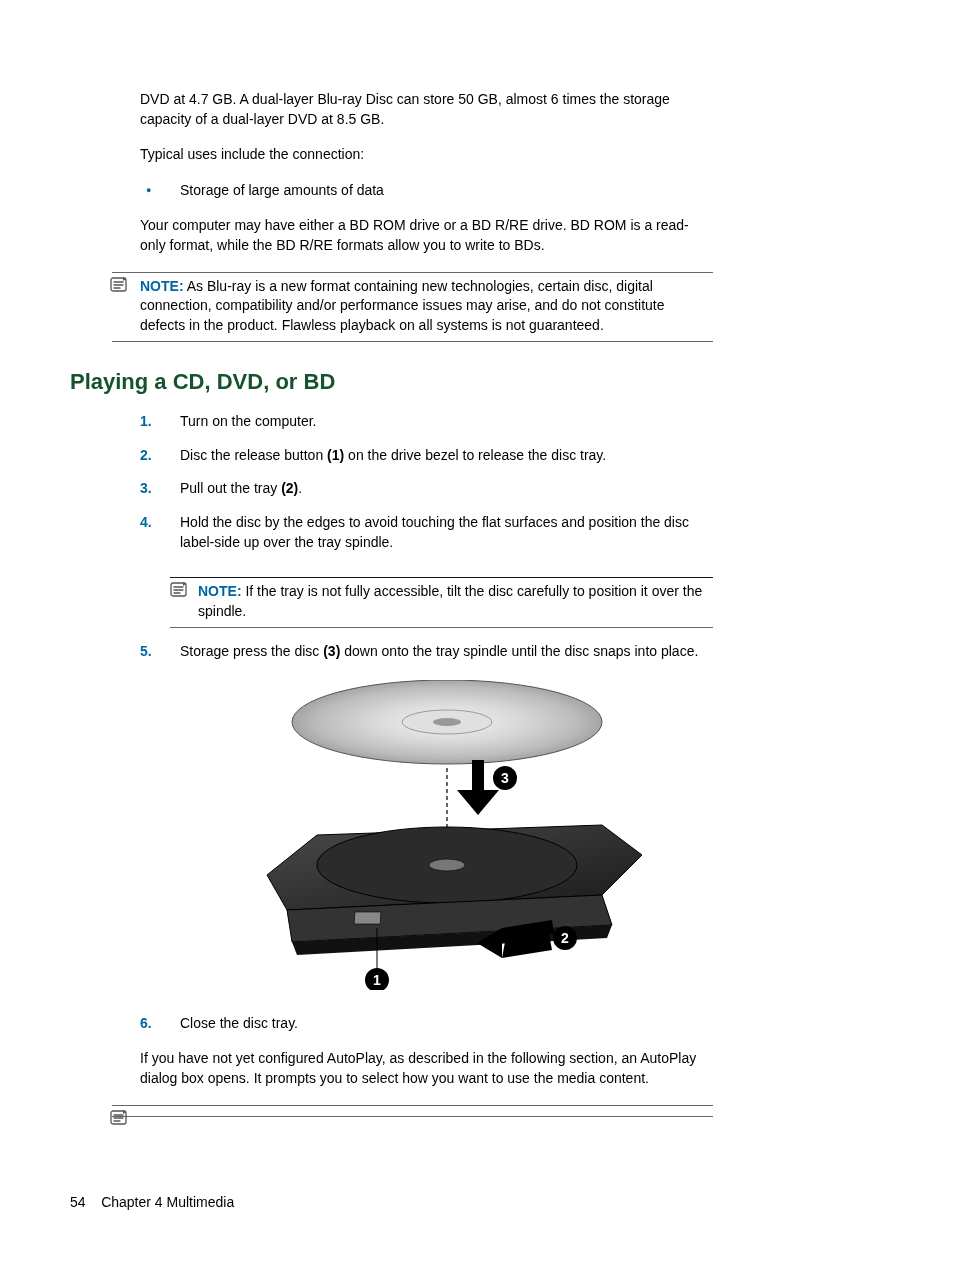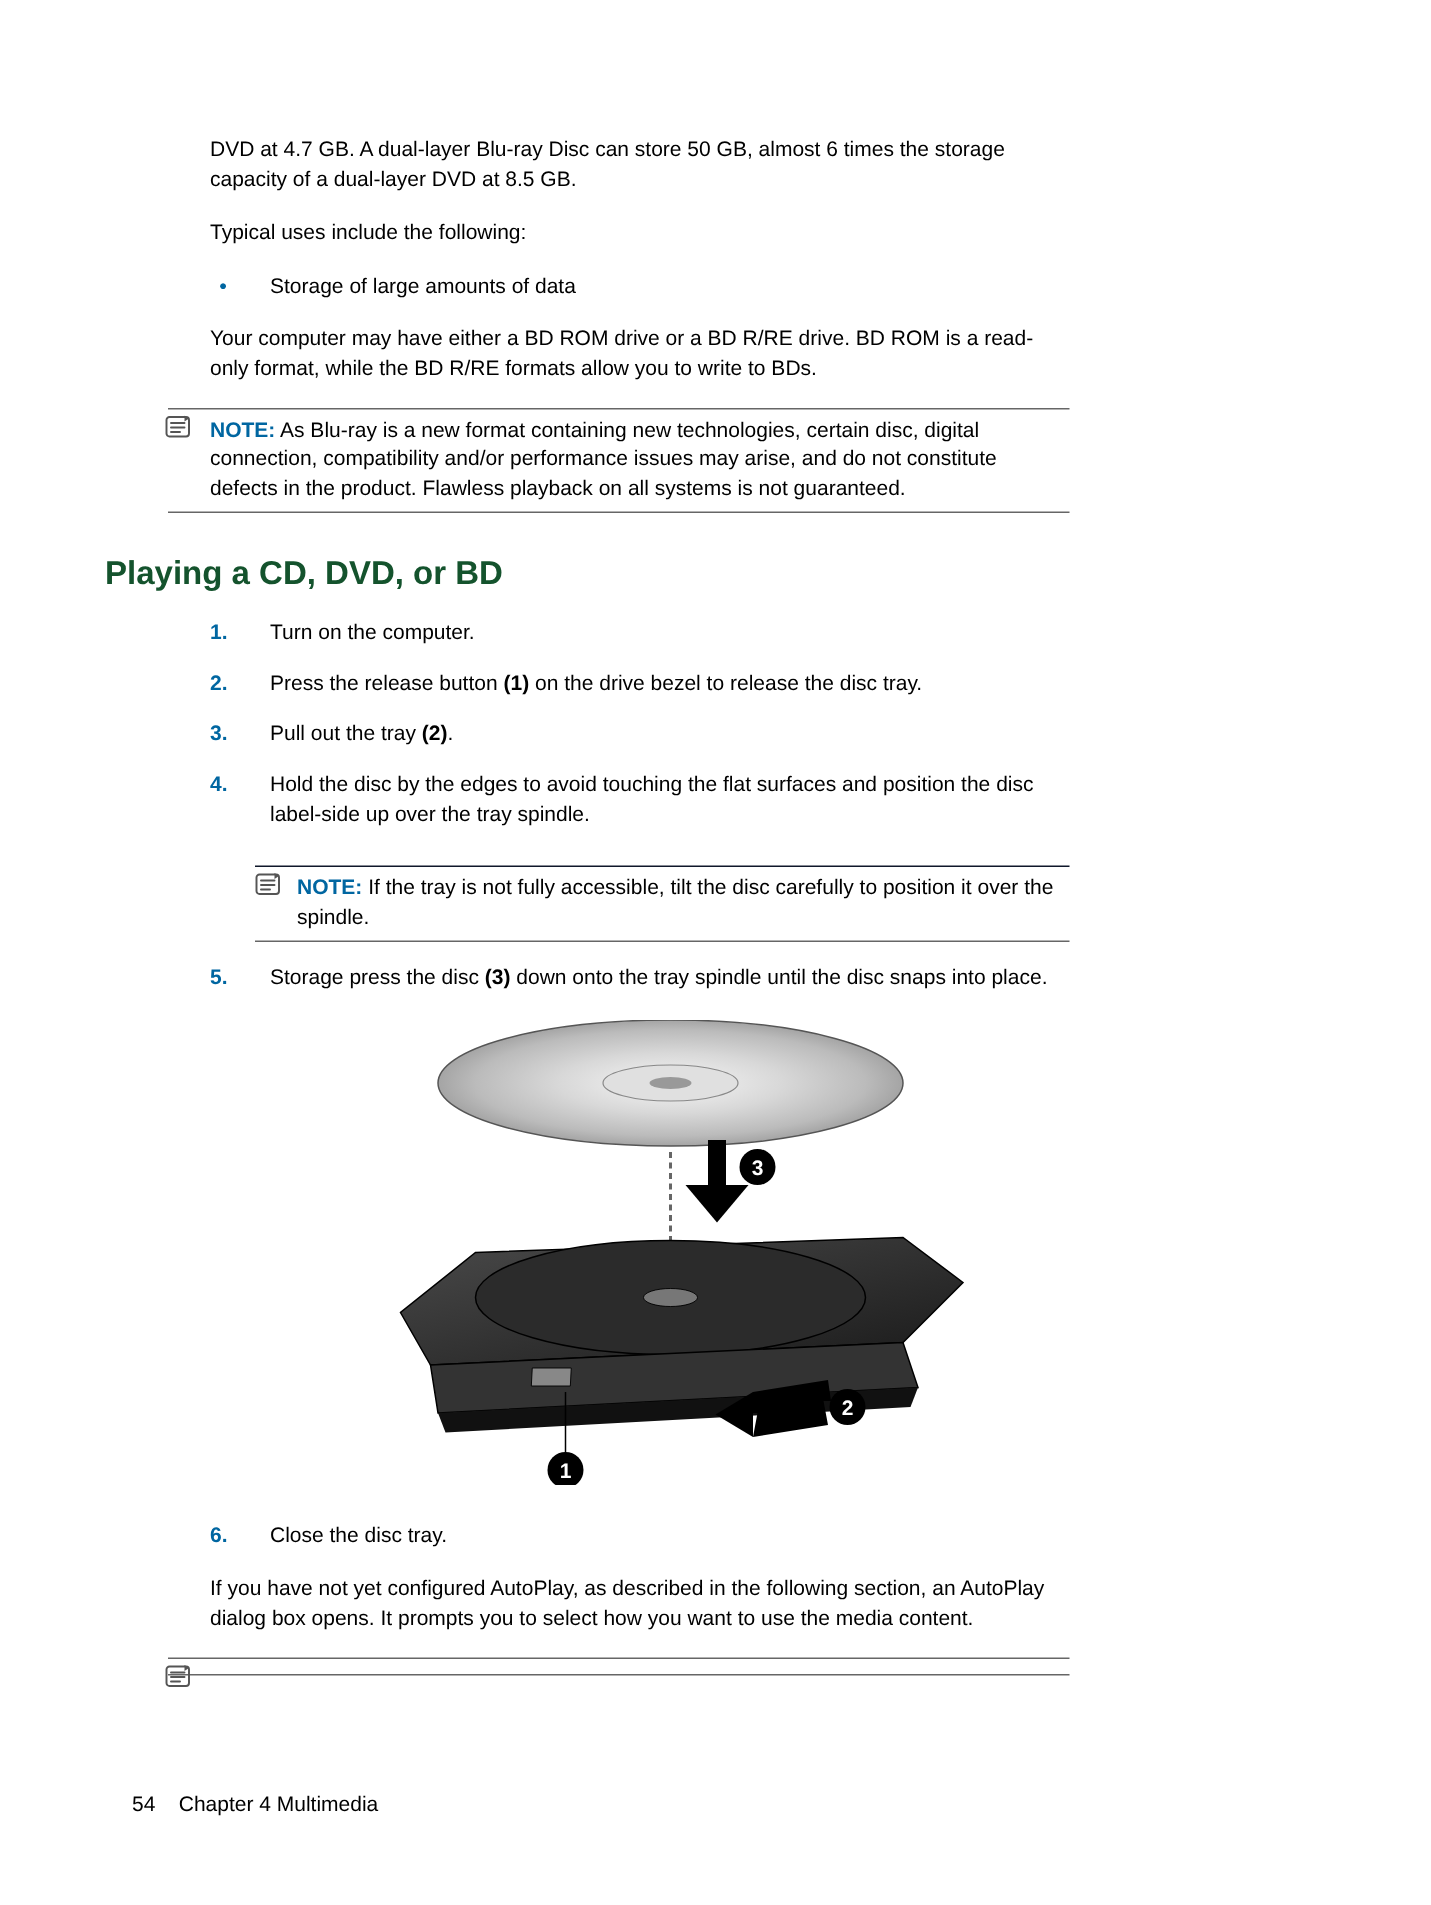--- a/index.html
+++ b/index.html
@@ -104,35 +104,35 @@
     margin-left: 28px;
   }
   .figure {
     margin: 18px auto 24px auto;
     width: 400px;
     height: 310px;
     position: relative;
   }
   .footer {
     position: absolute;
-    left: 88px;
+    left: 70px;
     bottom: 60px;
     font-size: 14px;
   }
   .bold { font-weight: bold; }
   svg { display: block; }
 </style>
 </head>
 <body>
 
 <div class="page">
   <div class="content">
 
     <p class="para">DVD at 4.7 GB. A dual-layer Blu-ray Disc can store 50 GB, almost 6 times the storage capacity of a dual-layer DVD at 8.5 GB.</p>
-    <p class="para">Typical uses include the following:</p>
+    <p class="para">Typical uses include the connection:</p>
 
     <ul class="bullets">
       <li>Storage of large amounts of data</li>
     </ul>
 
     <p class="para">Your computer may have either a BD ROM drive or a BD R/RE drive. BD ROM is a read-only format, while the BD R/RE formats allow you to write to BDs.</p>
 
     <div class="note-block">
       <span class="note-icon">
         <svg width="18" height="16" viewBox="0 0 18 16">
@@ -149,21 +149,21 @@
 
     <h2 class="section">Playing a CD, DVD, or BD</h2>
 
     <ol class="steps">
       <li>
         <span class="num">1.</span>
         <span>Turn on the computer.</span>
       </li>
       <li>
         <span class="num">2.</span>
-        <span><span>Press the release button </span><span class="bold">(1)</span><span> on the drive bezel to release the disc tray.</span></span>
+        <span><span>Disc the release button </span><span class="bold">(1)</span><span> on the drive bezel to release the disc tray.</span></span>
       </li>
       <li>
         <span class="num">3.</span>
         <span><span>Pull out the tray </span><span class="bold">(2)</span><span>.</span></span>
       </li>
       <li>
         <span class="num">4.</span>
         <span>Hold the disc by the edges to avoid touching the flat surfaces and position the disc label-side up over the tray spindle.</span>
         <div class="inner-note">
           <span class="note-icon">

